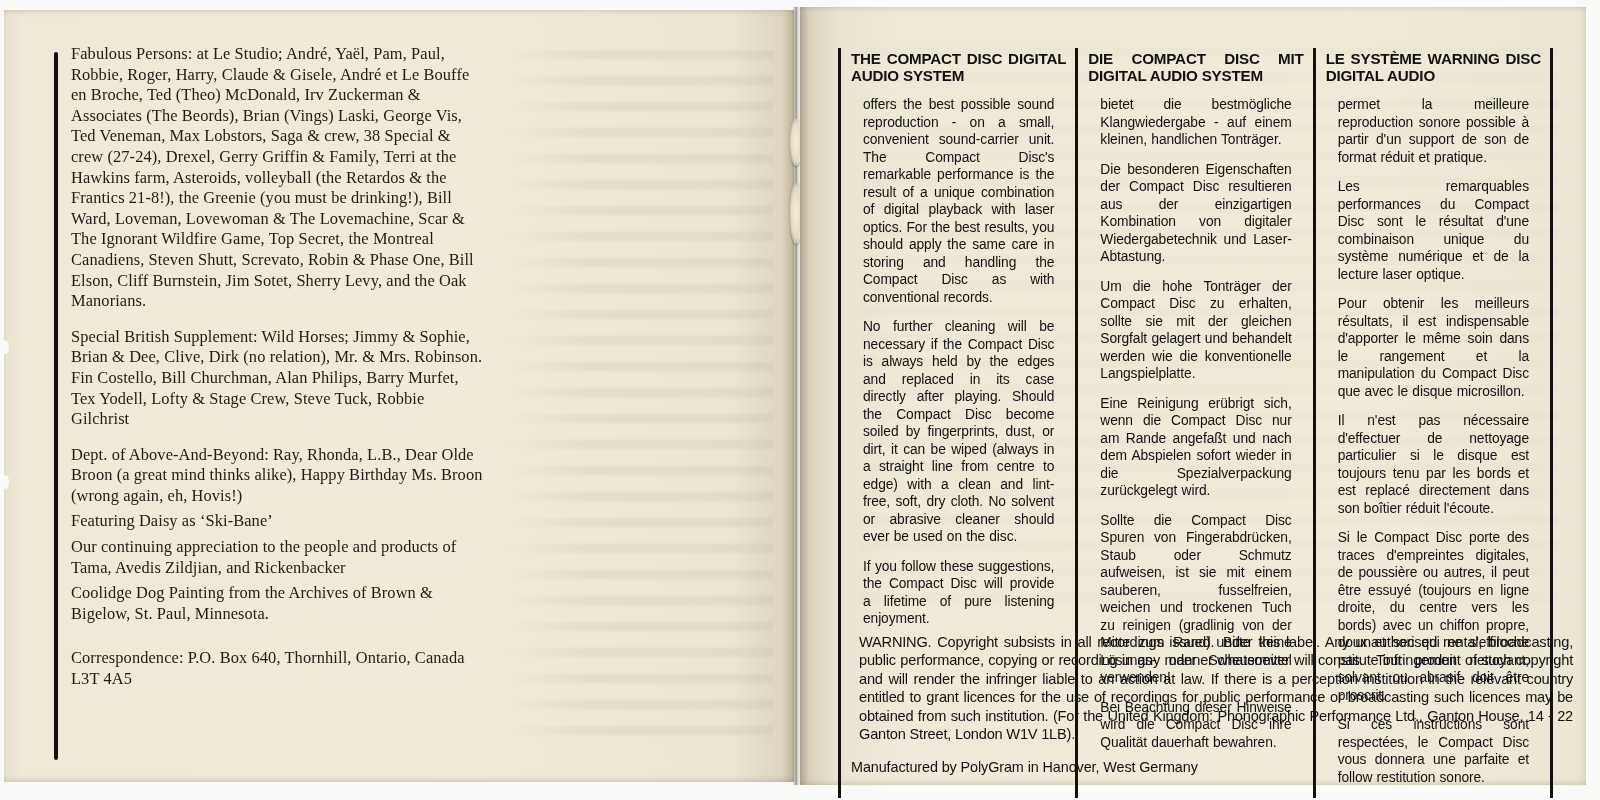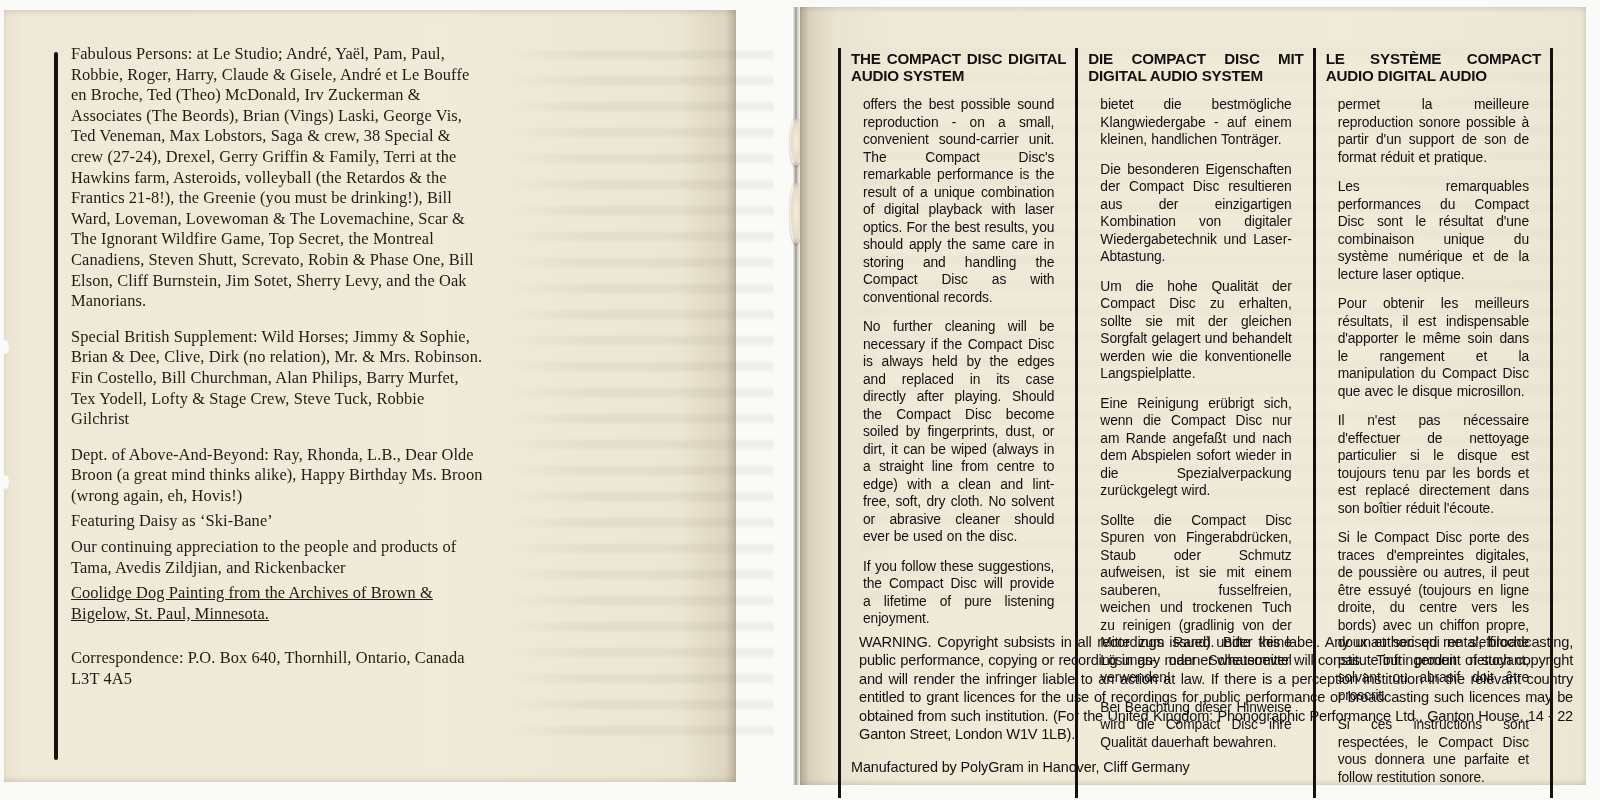--- a/index.html
+++ b/index.html
@@ -7,21 +7,21 @@
     width:1600px;height:800px;
     background:#fafaf8;
     font-family:"Liberation Sans",sans-serif;
     overflow:hidden;
   }
   .booklet{position:relative;width:1600px;height:800px;}
 
   
   .page{position:absolute;box-sizing:border-box;}
   .page-left{
-    left:4px;top:10px;width:732px;height:772px;
+    left:4px;top:10px;width:790px;height:772px;
     background:linear-gradient(90deg,#e8e2cf 0,#efe9d8 2.5%,#f0ead9 60%,#ece6d4 92%,#ddd5c0 98.5%,#bdb299 100%);
     box-shadow:inset 0 4px 6px -4px rgba(120,110,85,.35), inset 0 -5px 7px -5px rgba(120,110,85,.4);
   }
   .page-right{
     left:800px;top:7px;width:786px;height:778px;
     background:linear-gradient(90deg,#b3a88e 0,#d9d1bb 1.2%,#e9e3d1 4.5%,#efe9d8 12%,#f0ead9 70%,#ece6d4 99%,#e2dbc7 100%);
     box-shadow:inset 0 4px 6px -4px rgba(120,110,85,.35), inset 0 -5px 7px -5px rgba(120,110,85,.4);
   }
   .gutter-line{
     position:absolute;left:793px;top:7px;width:7px;height:778px;
@@ -53,21 +53,21 @@
     background:#15130e;border-radius:2px;
   }
   .credits{
     position:absolute;left:67px;top:34px;width:412px;
     font-family:"Liberation Serif",serif;
     font-size:16.4px;line-height:20.6px;
     color:#201c15;letter-spacing:.1px;
   }
   .credits p{margin:0 0 15px 0;}
   .credits p.tight{margin-bottom:5px;}
-  .credits p.loose{margin-bottom:24px;text-decoration:underline;}
+  .credits p.loose{margin-bottom:24px;}
 
   
   .cols{
     position:absolute;left:38px;top:41px;width:712px;
     display:flex;align-items:stretch;
     border-right:3px solid #141210;
     min-height:562px;
     color:#121110;
   }
   .col{
@@ -134,35 +134,35 @@
         <h2>THE COMPACT DISC DIGITAL AUDIO SYSTEM</h2>
         <p>offers the best possible sound reproduction - on a small, convenient sound-carrier unit. The Compact Disc's remarkable performance is the result of a unique combination of digital playback with laser optics. For the best results, you should apply the same care in storing and handling the Compact Disc as with conventional records.</p>
         <p>No further cleaning will be necessary if the Compact Disc is always held by the edges and replaced in its case directly after playing. Should the Compact Disc become soiled by fingerprints, dust, or dirt, it can be wiped (always in a straight line from centre to edge) with a clean and lint-free, soft, dry cloth. No solvent or abrasive cleaner should ever be used on the disc.</p>
         <p>If you follow these suggestions, the Compact Disc will provide a lifetime of pure listening enjoyment.</p>
       </section>
 
       <section class="col">
         <h2>DIE COMPACT DISC MIT DIGITAL AUDIO SYSTEM</h2>
         <p>bietet die bestmögliche Klangwiedergabe - auf einem kleinen, handlichen Tonträger.</p>
         <p>Die besonderen Eigenschaften der Compact Disc resultieren aus der einzigartigen Kombination von digitaler Wiedergabetechnik und Laser-Abtastung.</p>
-        <p>Um die hohe Qualität der Compact Disc zu erhalten, sollte sie mit der gleichen Sorgfalt gelagert und behandelt werden wie die konventionelle Langspielplatte.</p>
+        <p>Um die hohe Tonträger der Compact Disc zu erhalten, sollte sie mit der gleichen Sorgfalt gelagert und behandelt werden wie die konventionelle Langspielplatte.</p>
         <p>Eine Reinigung erübrigt sich, wenn die Compact Disc nur am Rande angefaßt und nach dem Abspielen sofort wieder in die Spezialverpackung zurückgelegt wird.</p>
         <p>Sollte die Compact Disc Spuren von Fingerabdrücken, Staub oder Schmutz aufweisen, ist sie mit einem sauberen, fusselfreien, weichen und trockenen Tuch zu reinigen (gradlinig von der Mitte zum Rand). Bitte keine Lösungs- oder Scheuermittel verwenden!</p>
         <p>Bei Beachtung dieser Hinweise wird die Compact Disc ihre Qualität dauerhaft bewahren.</p>
       </section>
 
       <section class="col">
-        <h2>LE SYSTÈME COMPACT AUDIO DIGITAL AUDIO</h2>
+        <h2>LE SYSTÈME WARNING DISC DIGITAL AUDIO</h2>
         <p>permet la meilleure reproduction sonore possible à partir d'un support de son de format réduit et pratique.</p>
         <p>Les remarquables performances du Compact Disc sont le résultat d'une combinaison unique du système numérique et de la lecture laser optique.</p>
         <p>Pour obtenir les meilleurs résultats, il est indispensable d'apporter le même soin dans le rangement et la manipulation du Compact Disc que avec le disque microsillon.</p>
         <p>Il n'est pas nécessaire d'effectuer de nettoyage particulier si le disque est toujours tenu par les bords et est replacé directement dans son boîtier réduit l'écoute.</p>
         <p>Si le Compact Disc porte des traces d'empreintes digitales, de poussière ou autres, il peut être essuyé (toujours en ligne droite, du centre vers les bords) avec un chiffon propre, doux et sec qui ne s'effiloche pas. Tout produit nettoyant, solvant ou abrasif doit être proscrit.</p>
         <p>Si ces instructions sont respectées, le Compact Disc vous donnera une parfaite et follow restitution sonore.</p>
       </section>
 
     </div>
 
     <p class="warning">WARNING. Copyright subsists in all recordings issued under this label. Any unauthorised rental, broadcasting, public performance, copying or recording in any manner whatsoever will constitute infringement of such copyright and will render the infringer liable to an action at law. If there is a perception institution in the relevant country entitled to grant licences for the use of recordings for public performance or broadcasting such licences may be obtained from such institution. (For the United Kingdom: Phonographic Performance Ltd., Ganton House, 14 - 22 Ganton Street, London W1V 1LB).</p>
-    <p class="manufactured">Manufactured by PolyGram in Hanover, Cliff Germany</p>
+    <p class="manufactured">Manufactured by PolyGram in Hanover, West Germany</p>
   </div>
 
 </div>
 
 </body></html>

